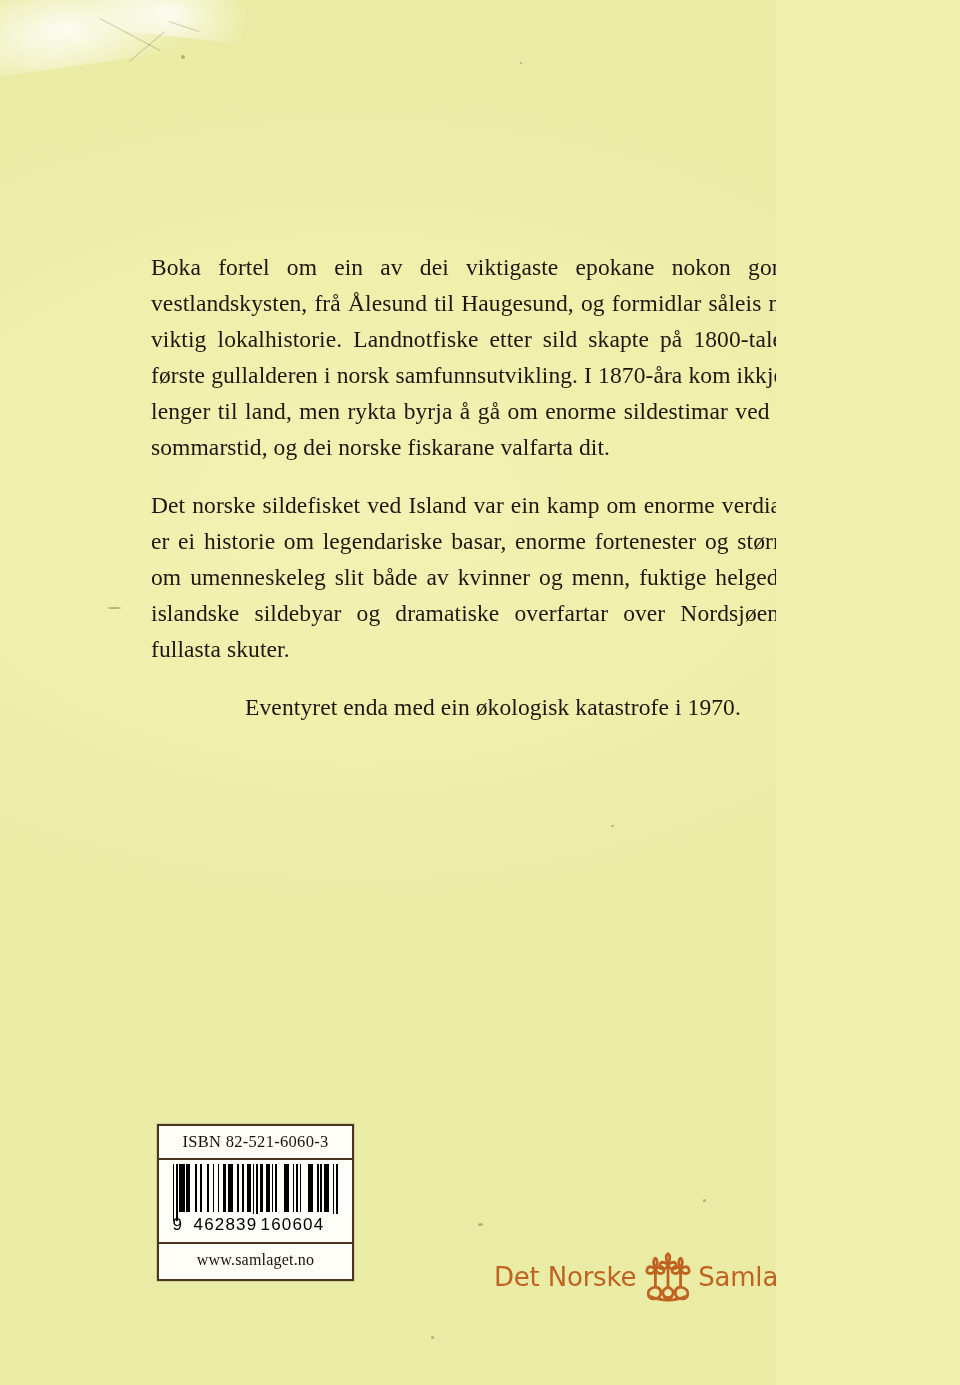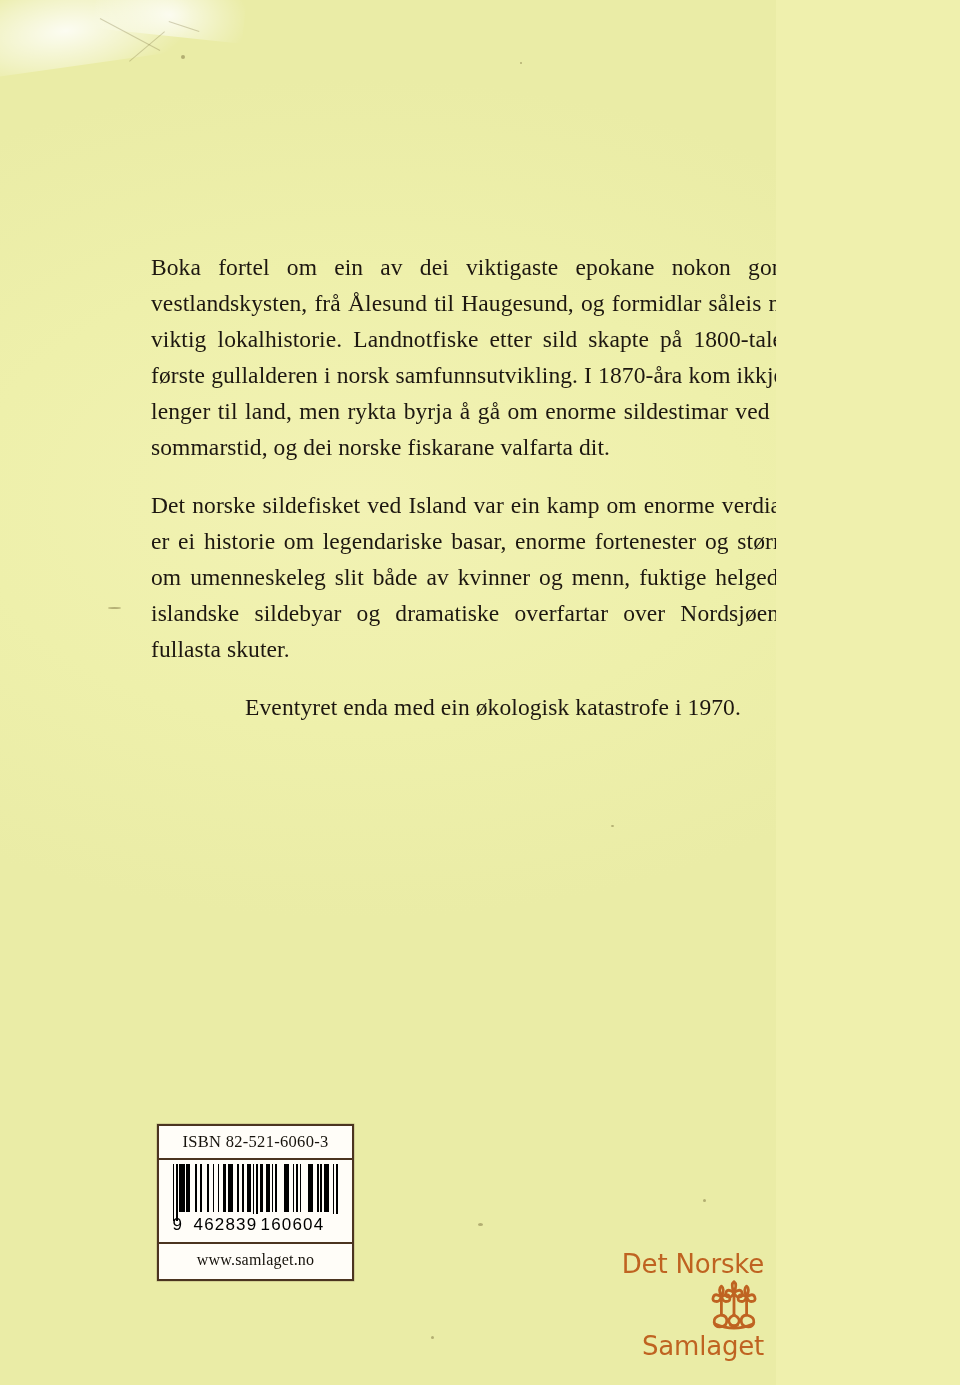--- a/index.html
+++ b/index.html
@@ -182,23 +182,22 @@
   }
 
   
   #publisher {
     position: absolute;
     left: 494px;
     top: 1249px;
     width: 270px;
     height: 56px;
     display: flex;
-    align-items: flex-end;
+    align-items: center;
     color: #bf6321;
-    flex-direction: column;
   }
   #publisher .pub-word {
     font-family: "DejaVu Sans", "Liberation Sans", sans-serif;
     font-size: 26px;
     line-height: 30px;
     letter-spacing: -0.2px;
     color: #bf6321;
     white-space: nowrap;
   }
   #pub-emblem {

